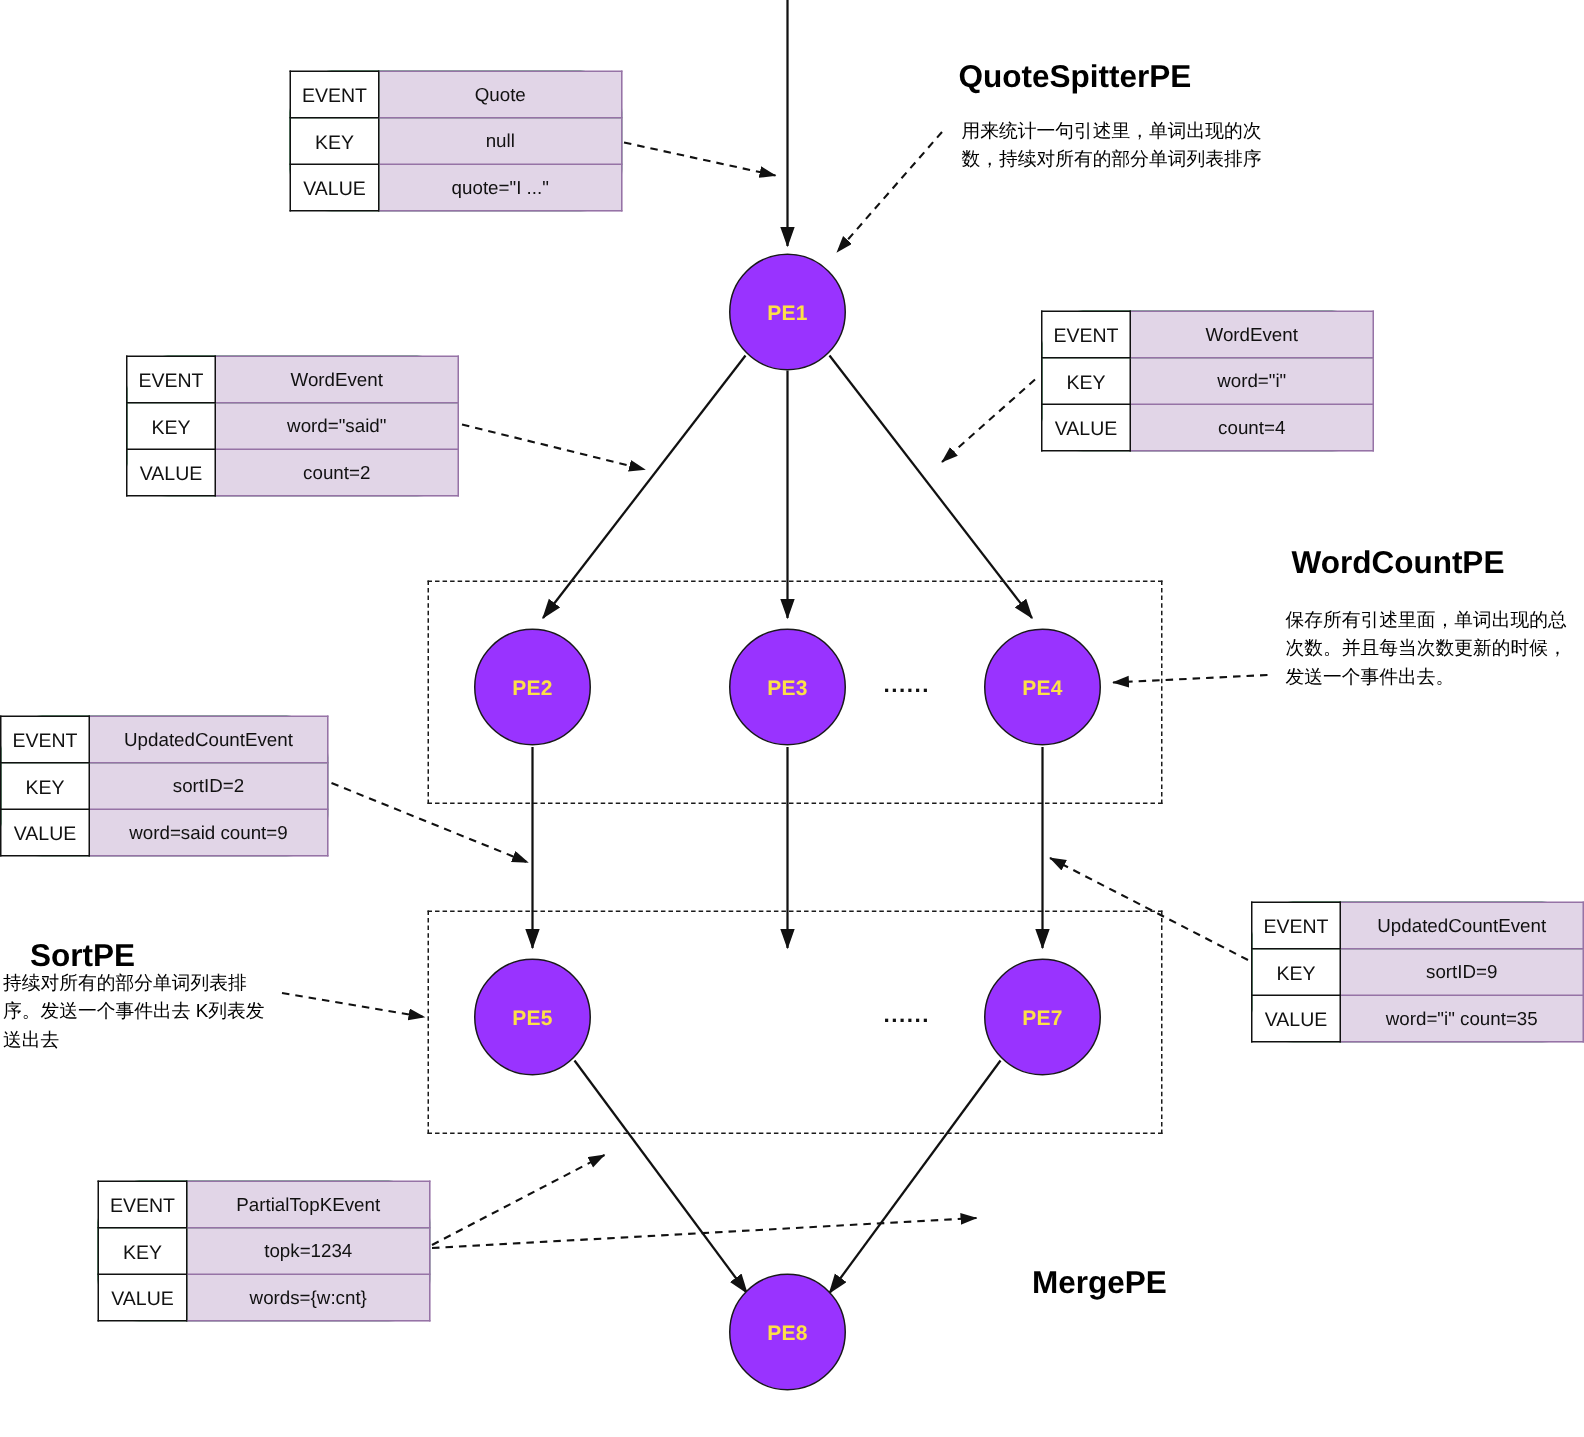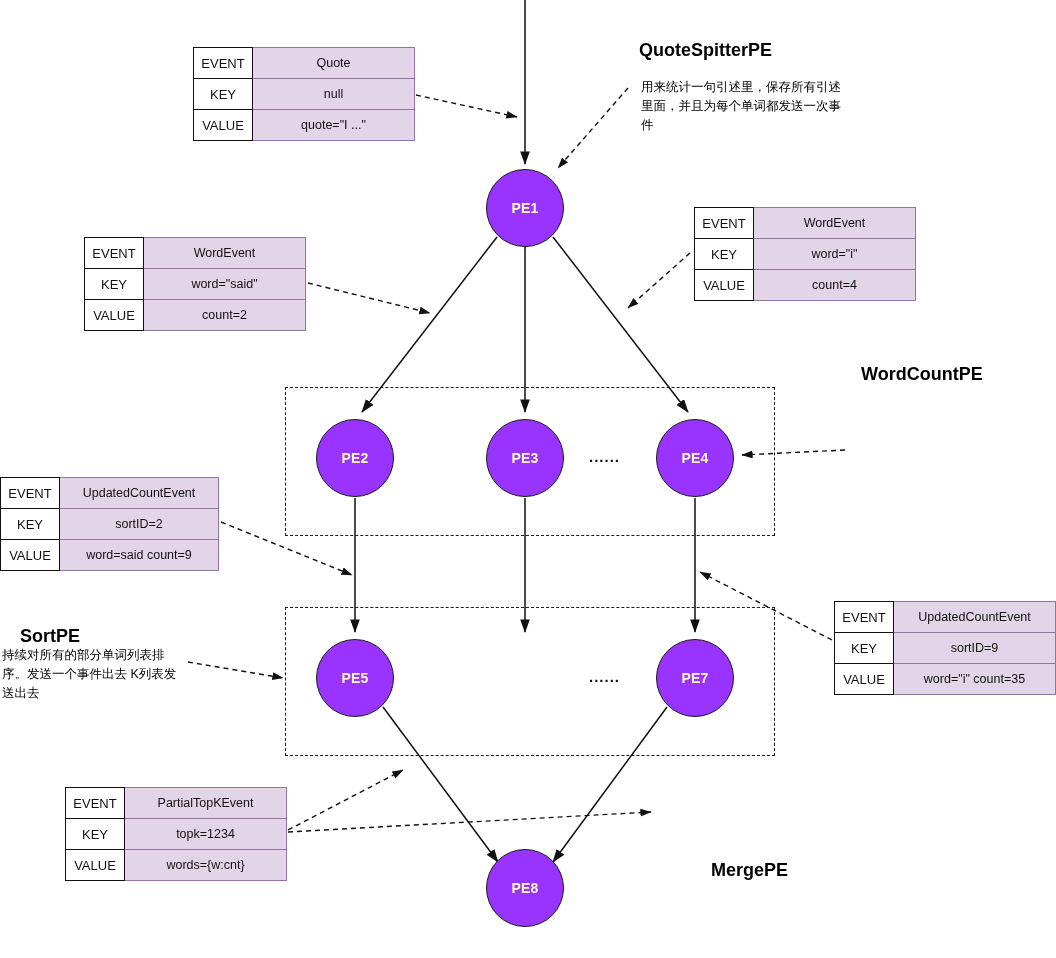--- a/index.html
+++ b/index.html
@@ -29,21 +29,21 @@
   }
   
   .pe-node {
     position: absolute;
     width: 78px;
     height: 78px;
     border-radius: 50%;
     background: #9933ff;
     border: 1.6px solid #19191a;
     box-sizing: border-box;
-    color: #fef9c3;
+    color: #fde047;
     font-size: 14px;
     font-weight: bold;
     display: flex;
     align-items: center;
     justify-content: center;
     letter-spacing: .2px;
   }
   
   .group-box {
     position: absolute;
@@ -81,21 +81,21 @@
     width: 58px;
     font-size: 13px;
   }
   .event-table td.v {
     background: #e1d5e7;
     border-color: #9673a6;
   }
   
   .section-title {
     position: absolute;
-    font-size: 18px;
+    font-size: 21px;
     font-weight: bold;
     color: #000000;
     white-space: nowrap;
   }
   .section-note {
     position: absolute;
     font-size: 12.5px;
     line-height: 19px;
     color: #000000;
   }
@@ -279,22 +279,23 @@
       <td class="v">topk=1234</td>
     </tr>
     <tr>
       <td class="k">VALUE</td>
       <td class="v">words={w:cnt}</td>
     </tr>
   </tbody>
     </table>
 
   <div class="section-title" style="left:639px; top:40px;">QuoteSpitterPE</div>
-  <div class="section-note" style="left:641px; top:78px; width:200px;">用来统计一句引述里，保存所有引述里面，并且为每个单词都发送一次事件</div>
+  <div class="section-note" style="left:641px; top:78px; width:200px;">用来统计一句引述里，单词出现的次数，持续对所有的部分单词列表排序</div>
 
   <div class="section-title" style="left:861px; top:364px;">WordCountPE</div>
+  <div class="section-note" style="left:857px; top:404px; width:196px;">保存所有引述里面，单词出现的总次数。并且每当次数更新的时候，发送一个事件出去。</div>
 
   <div class="section-title" style="left:20px; top:626px;">SortPE</div>
   <div class="section-note" style="left:2px; top:646px; width:186px;">持续对所有的部分单词列表排序。发送一个事件出去 K列表发送出去</div>
 
-  <div class="section-title" style="left:711px; top:844px;margin-top:16px;">MergePE</div>
+  <div class="section-title" style="left:688px; top:844px;">MergePE</div>
 
 </div>
 
 </body></html>

